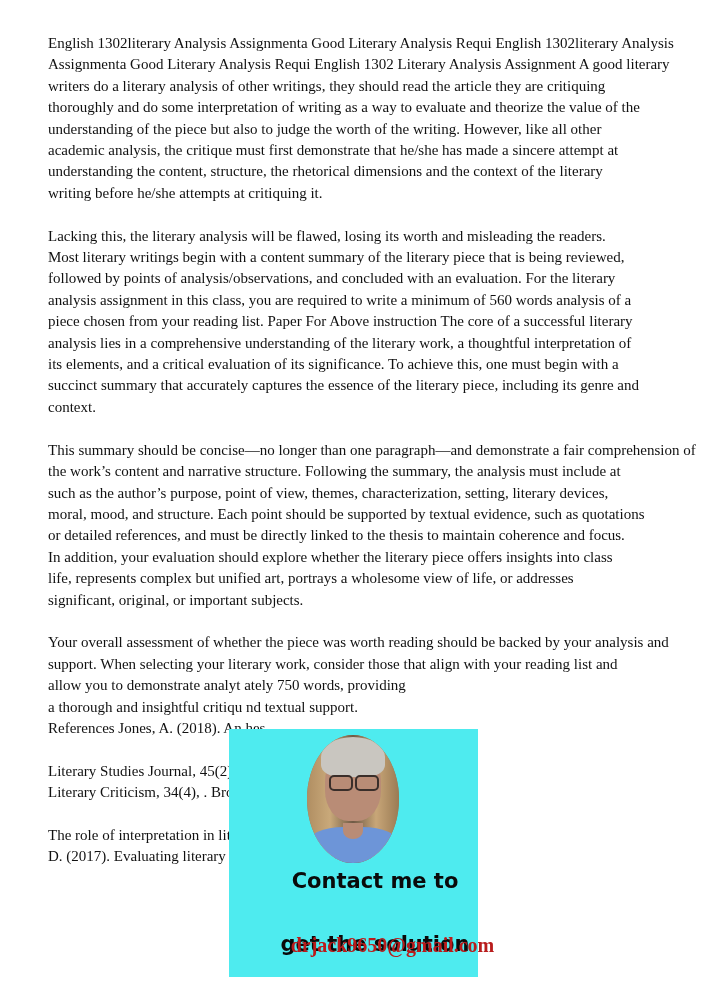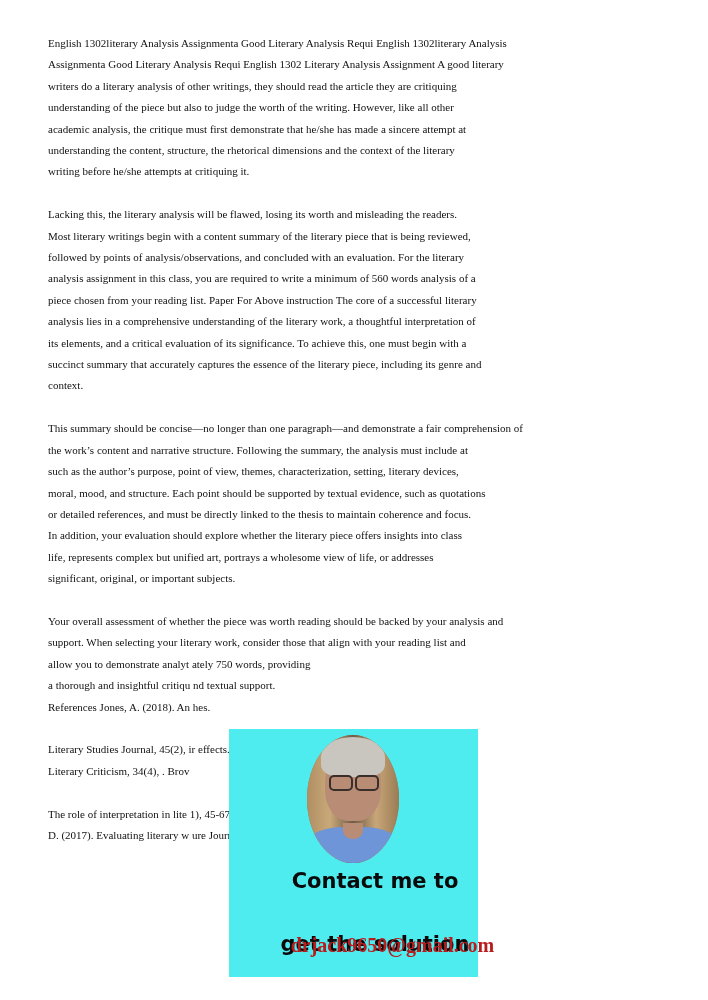--- a/index.html
+++ b/index.html
@@ -12,21 +12,21 @@
     height: 1000px;
     position: relative;
     overflow: hidden;
   }
   .page {
     position: absolute;
     left: 48px;
     top: 33px;
     width: 630px;
     font-family: "Liberation Serif", "DejaVu Serif", serif;
-    font-size: 11px;
+    font-size: 15px;
     line-height: 21.4px;
     color: #111111;
   }
   .para {
     margin: 0 0 21.4px 0;
   }
   .line {
     display: block;
     white-space: nowrap;
   }
@@ -107,20 +107,21 @@
 </style>
 </head>
 <body>
 
 <div class="page">
 
   <div class="para">
     <span class="line">English 1302literary Analysis Assignmenta Good Literary Analysis Requi English 1302literary Analysis</span>
     <span class="line">Assignmenta Good Literary Analysis Requi English 1302 Literary Analysis Assignment A good literary</span>
     <span class="line">writers do a literary analysis of other writings, they should read the article they are critiquing</span>
+    <span class="line">thoroughly and do some interpretation of writing as a way to evaluate and theorize the value of the</span>
     <span class="line">understanding of the piece but also to judge the worth of the writing. However, like all other</span>
     <span class="line">academic analysis, the critique must first demonstrate that he/she has made a sincere attempt at</span>
     <span class="line">understanding the content, structure, the rhetorical dimensions and the context of the literary</span>
     <span class="line">writing before he/she attempts at critiquing it.</span>
   </div>
 
   <div class="para">
     <span class="line">Lacking this, the literary analysis will be flawed, losing its worth and misleading the readers.</span>
     <span class="line">Most literary writings begin with a content summary of the literary piece that is being reviewed,</span>
     <span class="line">followed by points of analysis/observations, and concluded with an evaluation. For the literary</span>

